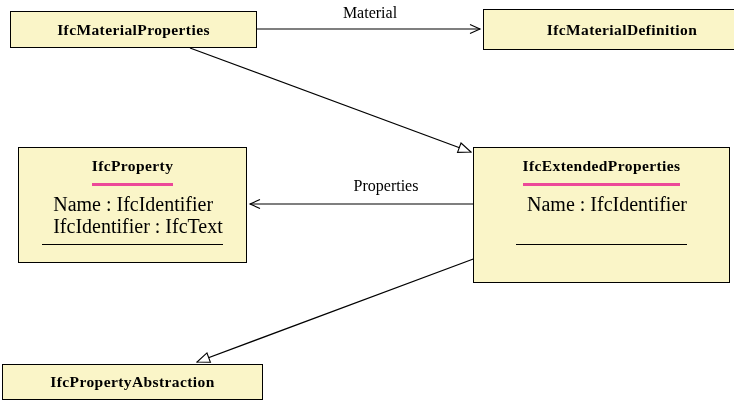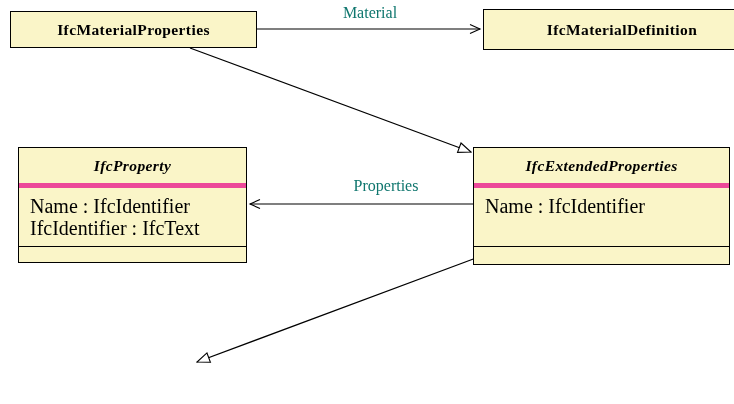--- a/index.html
+++ b/index.html
@@ -19,54 +19,54 @@
     pointer-events: none;
   }
   .uml-box {
     position: absolute;
     background: var(--box-fill, #FAF5C8);
     border: 1px solid #000000;
     box-sizing: border-box;
     z-index: 2;
     display: flex;
     flex-direction: column;
+    align-items: center;
   }
   .uml-title {
     font-weight: bold;
     font-size: 15.5px;
     letter-spacing: 0.4px;
     text-align: center;
     display: flex;
     align-items: center;
     justify-content: center;
     flex: 1 1 auto;
   }
   .uml-box.compartmented .uml-title {
     flex: 0 0 35px;
-    border-bottom: 5px solid #ec4899;
-    font-style: italic;
+    border-bottom: 3px solid #ec4899;
   }
   .uml-attrs {
     flex: 0 0 59px;
     border-bottom: 1px solid #000000;
     padding: 7px 0 0 11px;
     font-size: 20px;
     line-height: 22px;
     box-sizing: border-box;
     white-space: nowrap;
   }
   .uml-empty {
     flex: 1 1 auto;
   }
   .rel-label {
     position: absolute;
     z-index: 3;
     font-size: 16px;
     text-align: center;
-    color: #0f766e;
+    color: #000000;
   }
 </style>
 </head>
 <body>
 
 <div class="canvas">
 
   <svg class="relations-layer" width="734" height="404" viewBox="0 0 734 404" xmlns="http://www.w3.org/2000/svg">
     <defs>
       <marker id="vee" markerWidth="13" markerHeight="12" refX="11" refY="5.5" orient="auto" markerUnits="userSpaceOnUse">
@@ -95,22 +95,25 @@
 
   <div class="uml-box compartmented" style="left:18px; top:147px; width:229px; height:116px;">
     <div class="uml-title">IfcProperty</div>
     <div class="uml-attrs">
       <div>Name : IfcIdentifier</div>
       <div>IfcIdentifier : IfcText</div>
     </div>
     <div class="uml-empty"></div>
   </div>
 
-  <div class="uml-box compartmented" style="left:473px; top:147px; width:257px; height:118px;">
+  <div class="uml-box compartmented" style="left:473px; top:147px; width:257px; height:136px;">
     <div class="uml-title">IfcExtendedProperties</div>
     <div class="uml-attrs">
       <div>Name : IfcIdentifier</div>
     </div>
     <div class="uml-empty"></div>
   </div>
 
+  <div class="uml-box" style="left:2px; top:364px; width:261px; height:36px;">
+    <div class="uml-title">IfcPropertyAbstraction</div>
+  </div>
 
 </div>
 
 </body></html>

